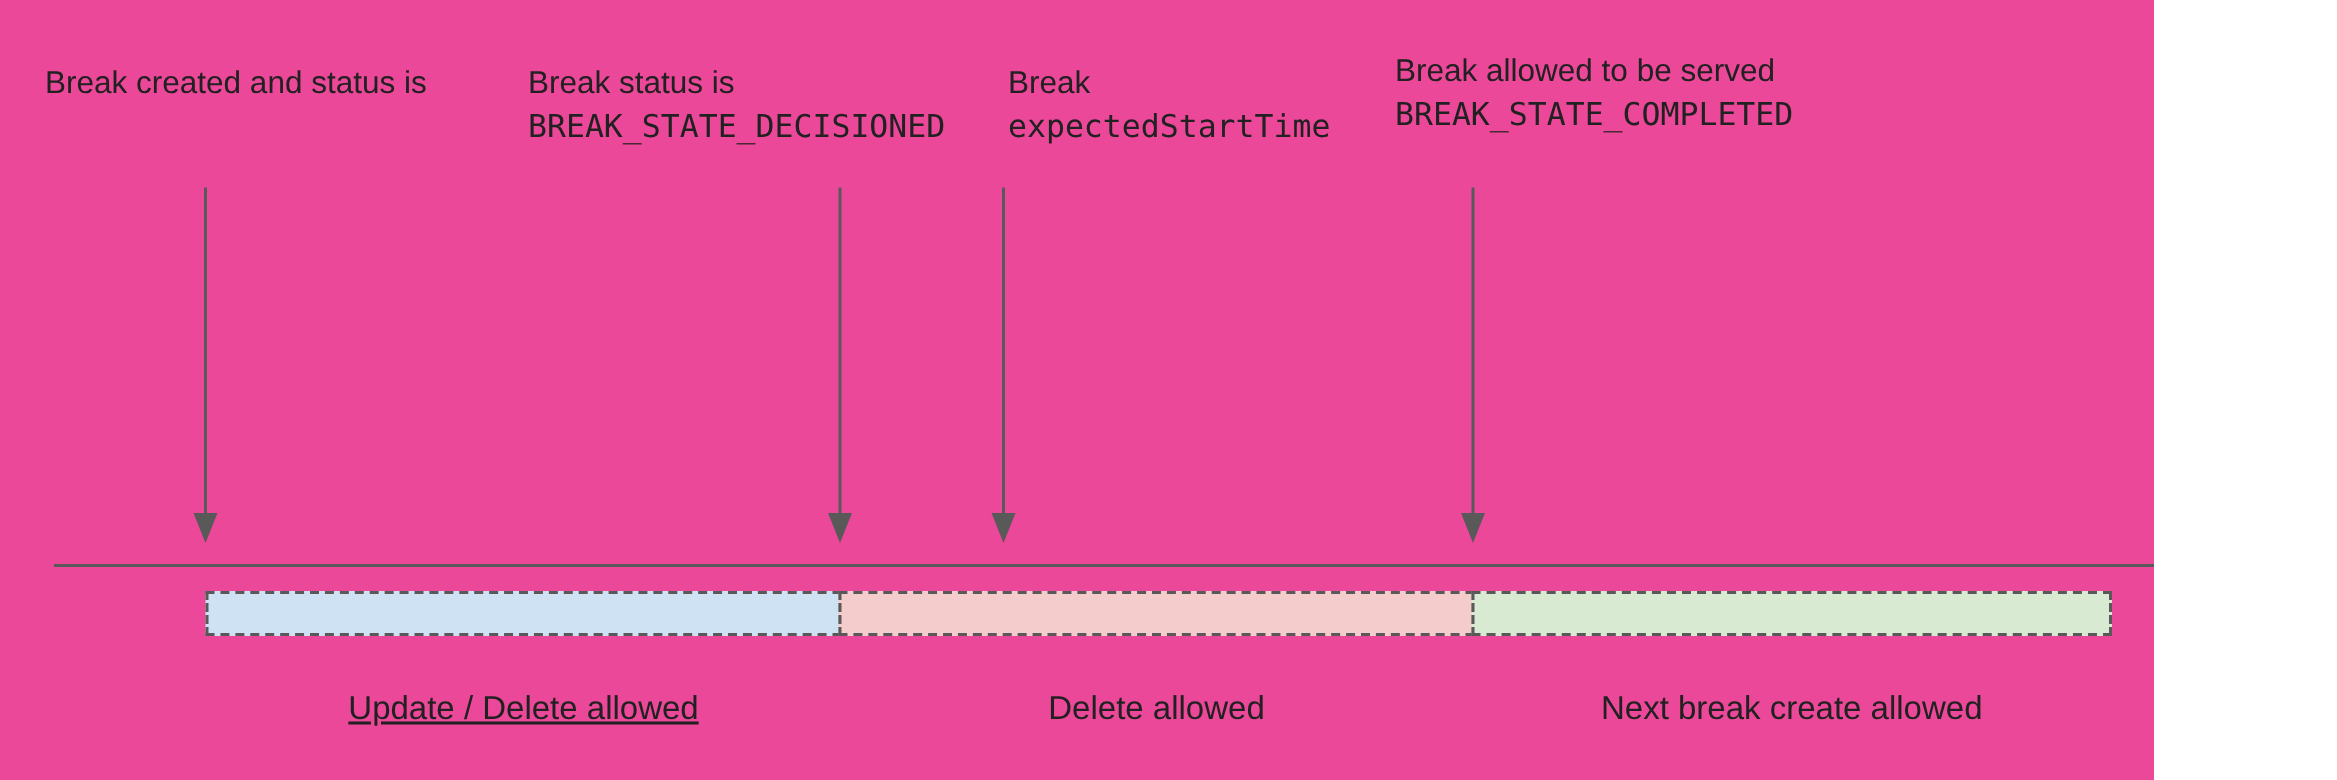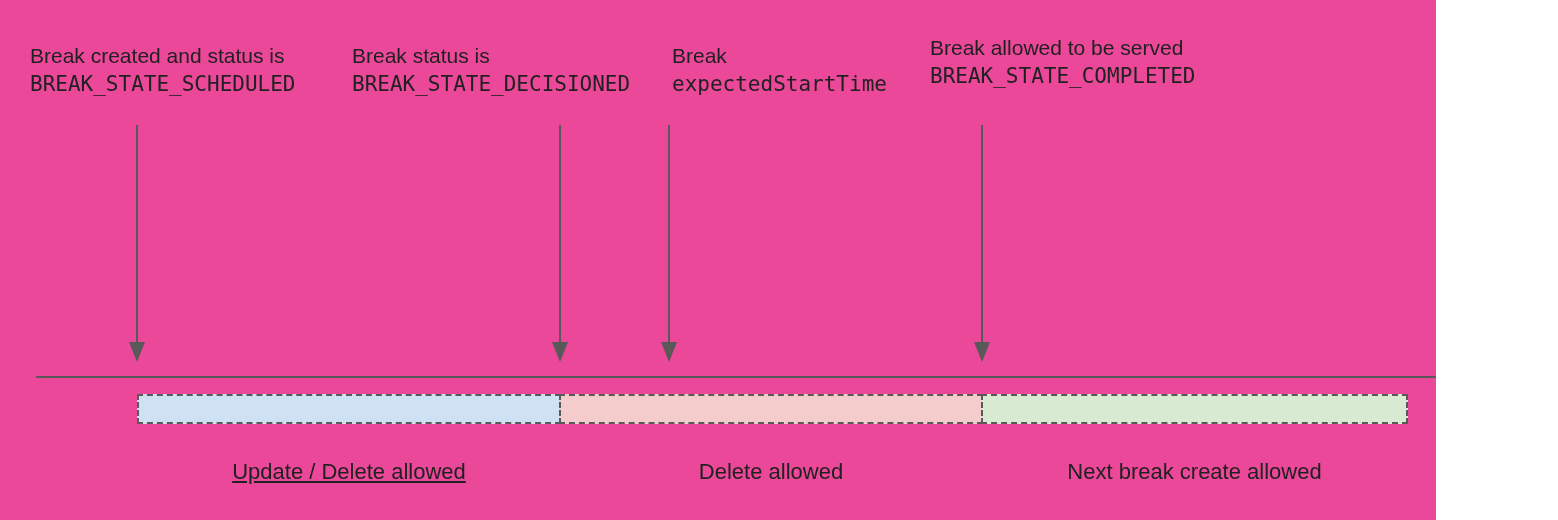--- a/index.html
+++ b/index.html
@@ -74,21 +74,20 @@
   .ar-3 { left: 661px; }
   .ar-4 { left: 974px; }
 </style>
 </head>
 <body>
 
 <div class="canvas">
 
   <div class="ann ann-1">
     <div class="sans">Break created and status is</div>
-    <div class="mono">BREAK_STATE_SCHEDULED</div>
   </div>
 
   <div class="ann ann-3">
     <div class="sans">Break</div>
     <div class="mono">expectedStartTime</div>
   </div>
 
   <div class="ann ann-2">
     <div class="sans">Break status is</div>
     <div class="mono">BREAK_STATE_DECISIONED</div>

